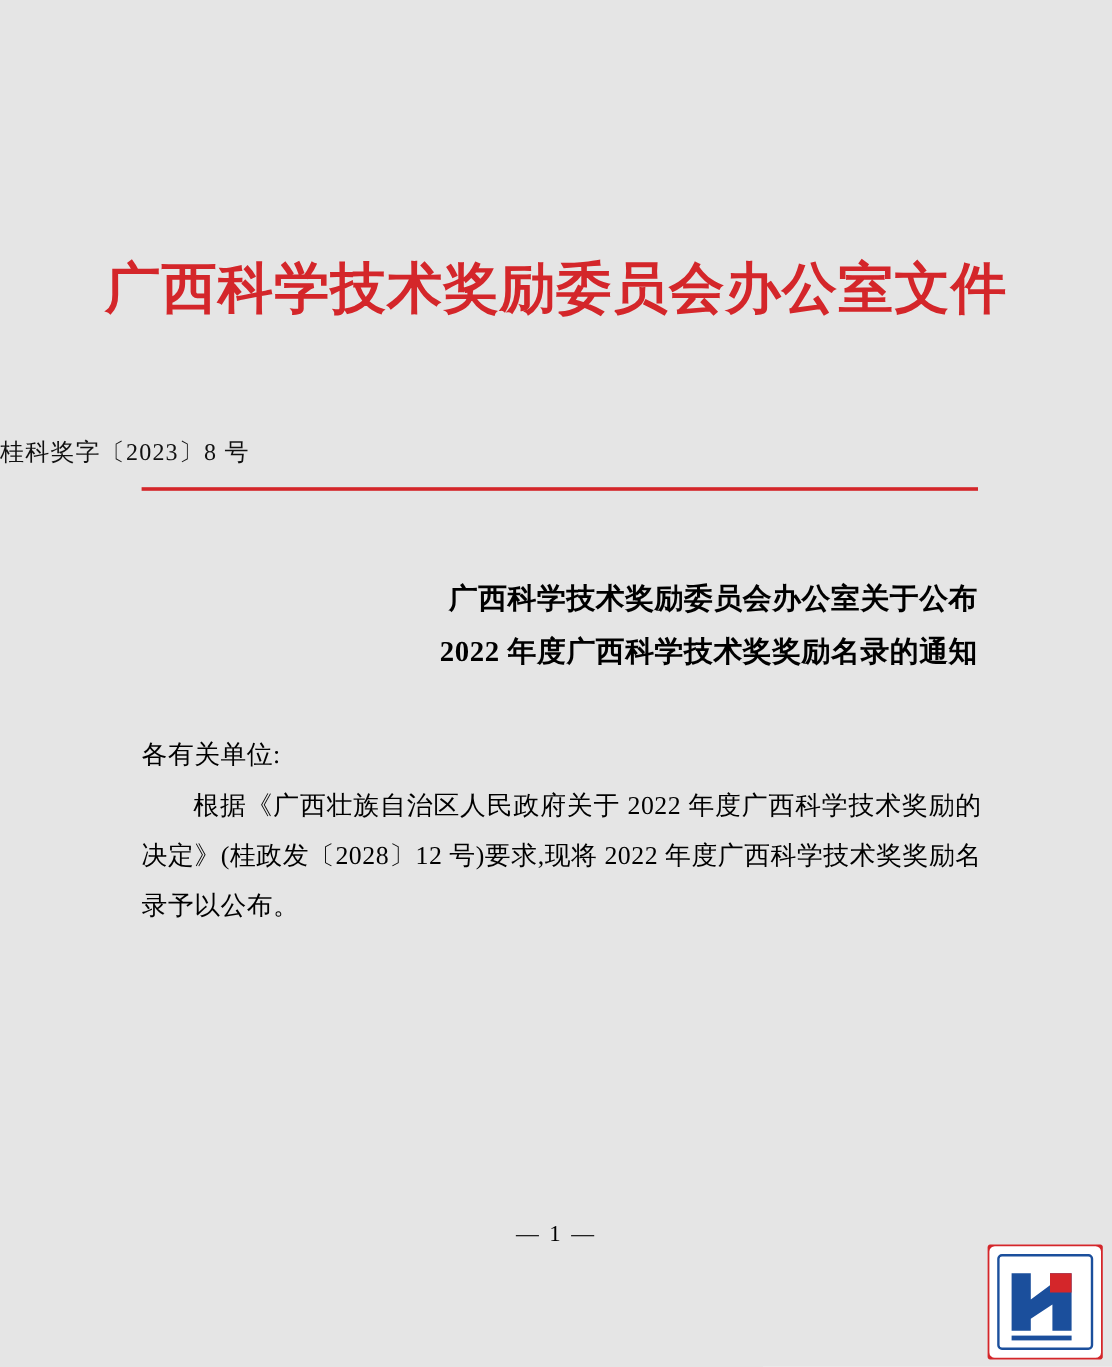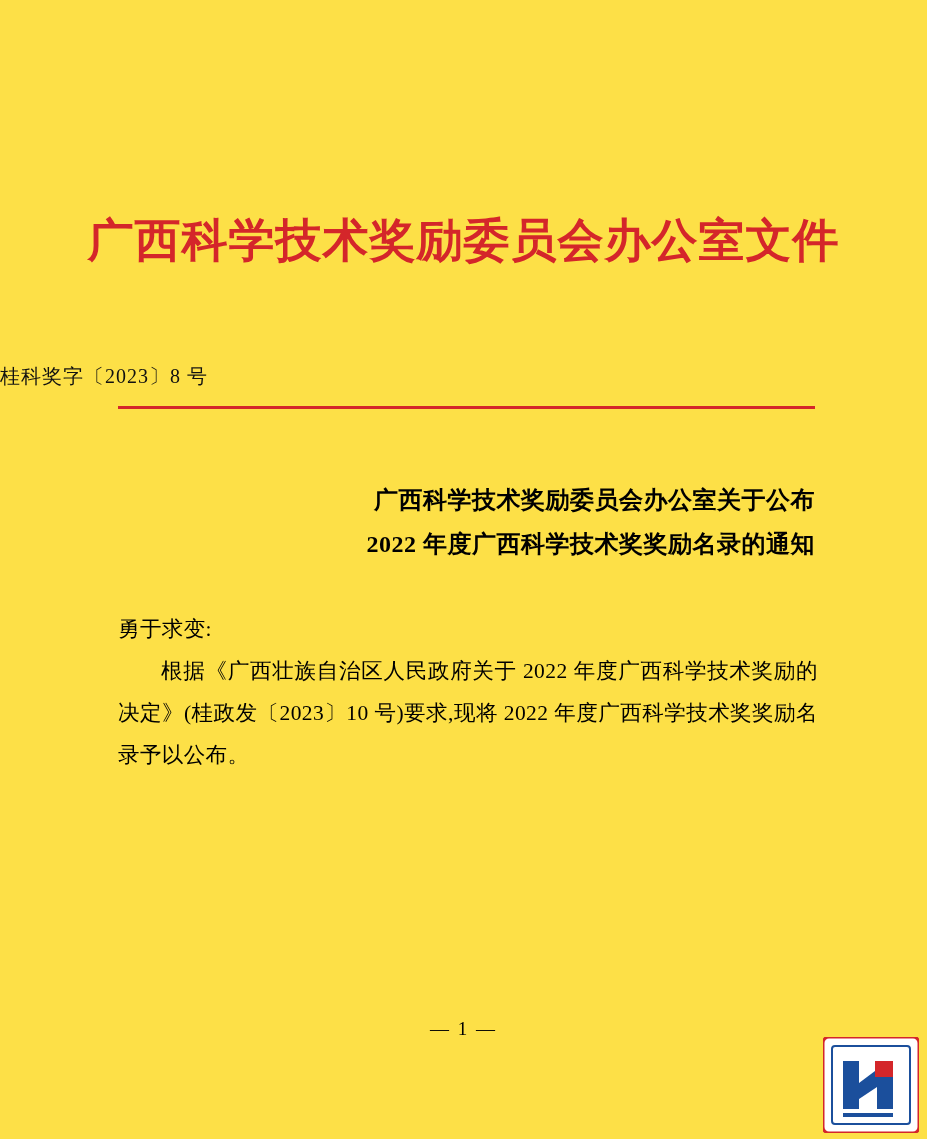--- a/index.html
+++ b/index.html
@@ -14,21 +14,21 @@
     font-family: "Liberation Serif", "DejaVu Serif", serif;
     color: #000000;
     overflow: hidden;
   }
 
   .page {
     position: absolute;
     left: 0; top: 0;
     width: 927px;
     height: 1139px;
-    background: #fde047;
+    background: #e5e5e5;
   }
 
   .doc-header {
     position: absolute;
     left: 0;
     top: 212px;
     width: 927px;
     text-align: center;
   }
 
@@ -123,22 +123,22 @@
   <div class="doc-number">桂科奖字〔2023〕8 号</div>
 
   <div class="red-rule"></div>
 
   <div class="doc-title">
     <div>广西科学技术奖励委员会办公室关于公布</div>
     <div>2022 年度广西科学技术奖奖励名录的通知</div>
   </div>
 
   <div class="body-text">
-    <p>勇于求变:</p>
-    <p class="indent">根据《广西壮族自治区人民政府关于 2022 年度广西科学技术奖励的决定》(桂政发〔2023〕10 号)要求,现将 2022 年度广西科学技术奖奖励名录予以公布。</p>
+    <p>各有关单位:</p>
+    <p class="indent">根据《广西壮族自治区人民政府关于 2022 年度广西科学技术奖励的决定》(桂政发〔2028〕12 号)要求,现将 2022 年度广西科学技术奖奖励名录予以公布。</p>
   </div>
 
   <div class="page-number">— 1 —</div>
 
   <svg class="corner-logo" viewBox="0 0 96 96">
     <rect x="0" y="0" width="96" height="96" rx="6" fill="#ffffff" stroke="#d4262a" stroke-width="3"></rect>
     <rect x="9" y="9" width="78" height="78" rx="3" fill="#ffffff" stroke="#1b4f9c" stroke-width="2"></rect>
     <path d="M20 24 L36 24 L36 46 L52 34 L52 24 L70 24 L70 72 L54 72 L54 50 L36 62 L36 72 L20 72 Z" fill="#1b4f9c"></path>
     <path d="M52 24 L70 24 L70 40 L52 40 Z" fill="#d4262a"></path>
     <rect x="20" y="76" width="50" height="4" fill="#1b4f9c"></rect>

